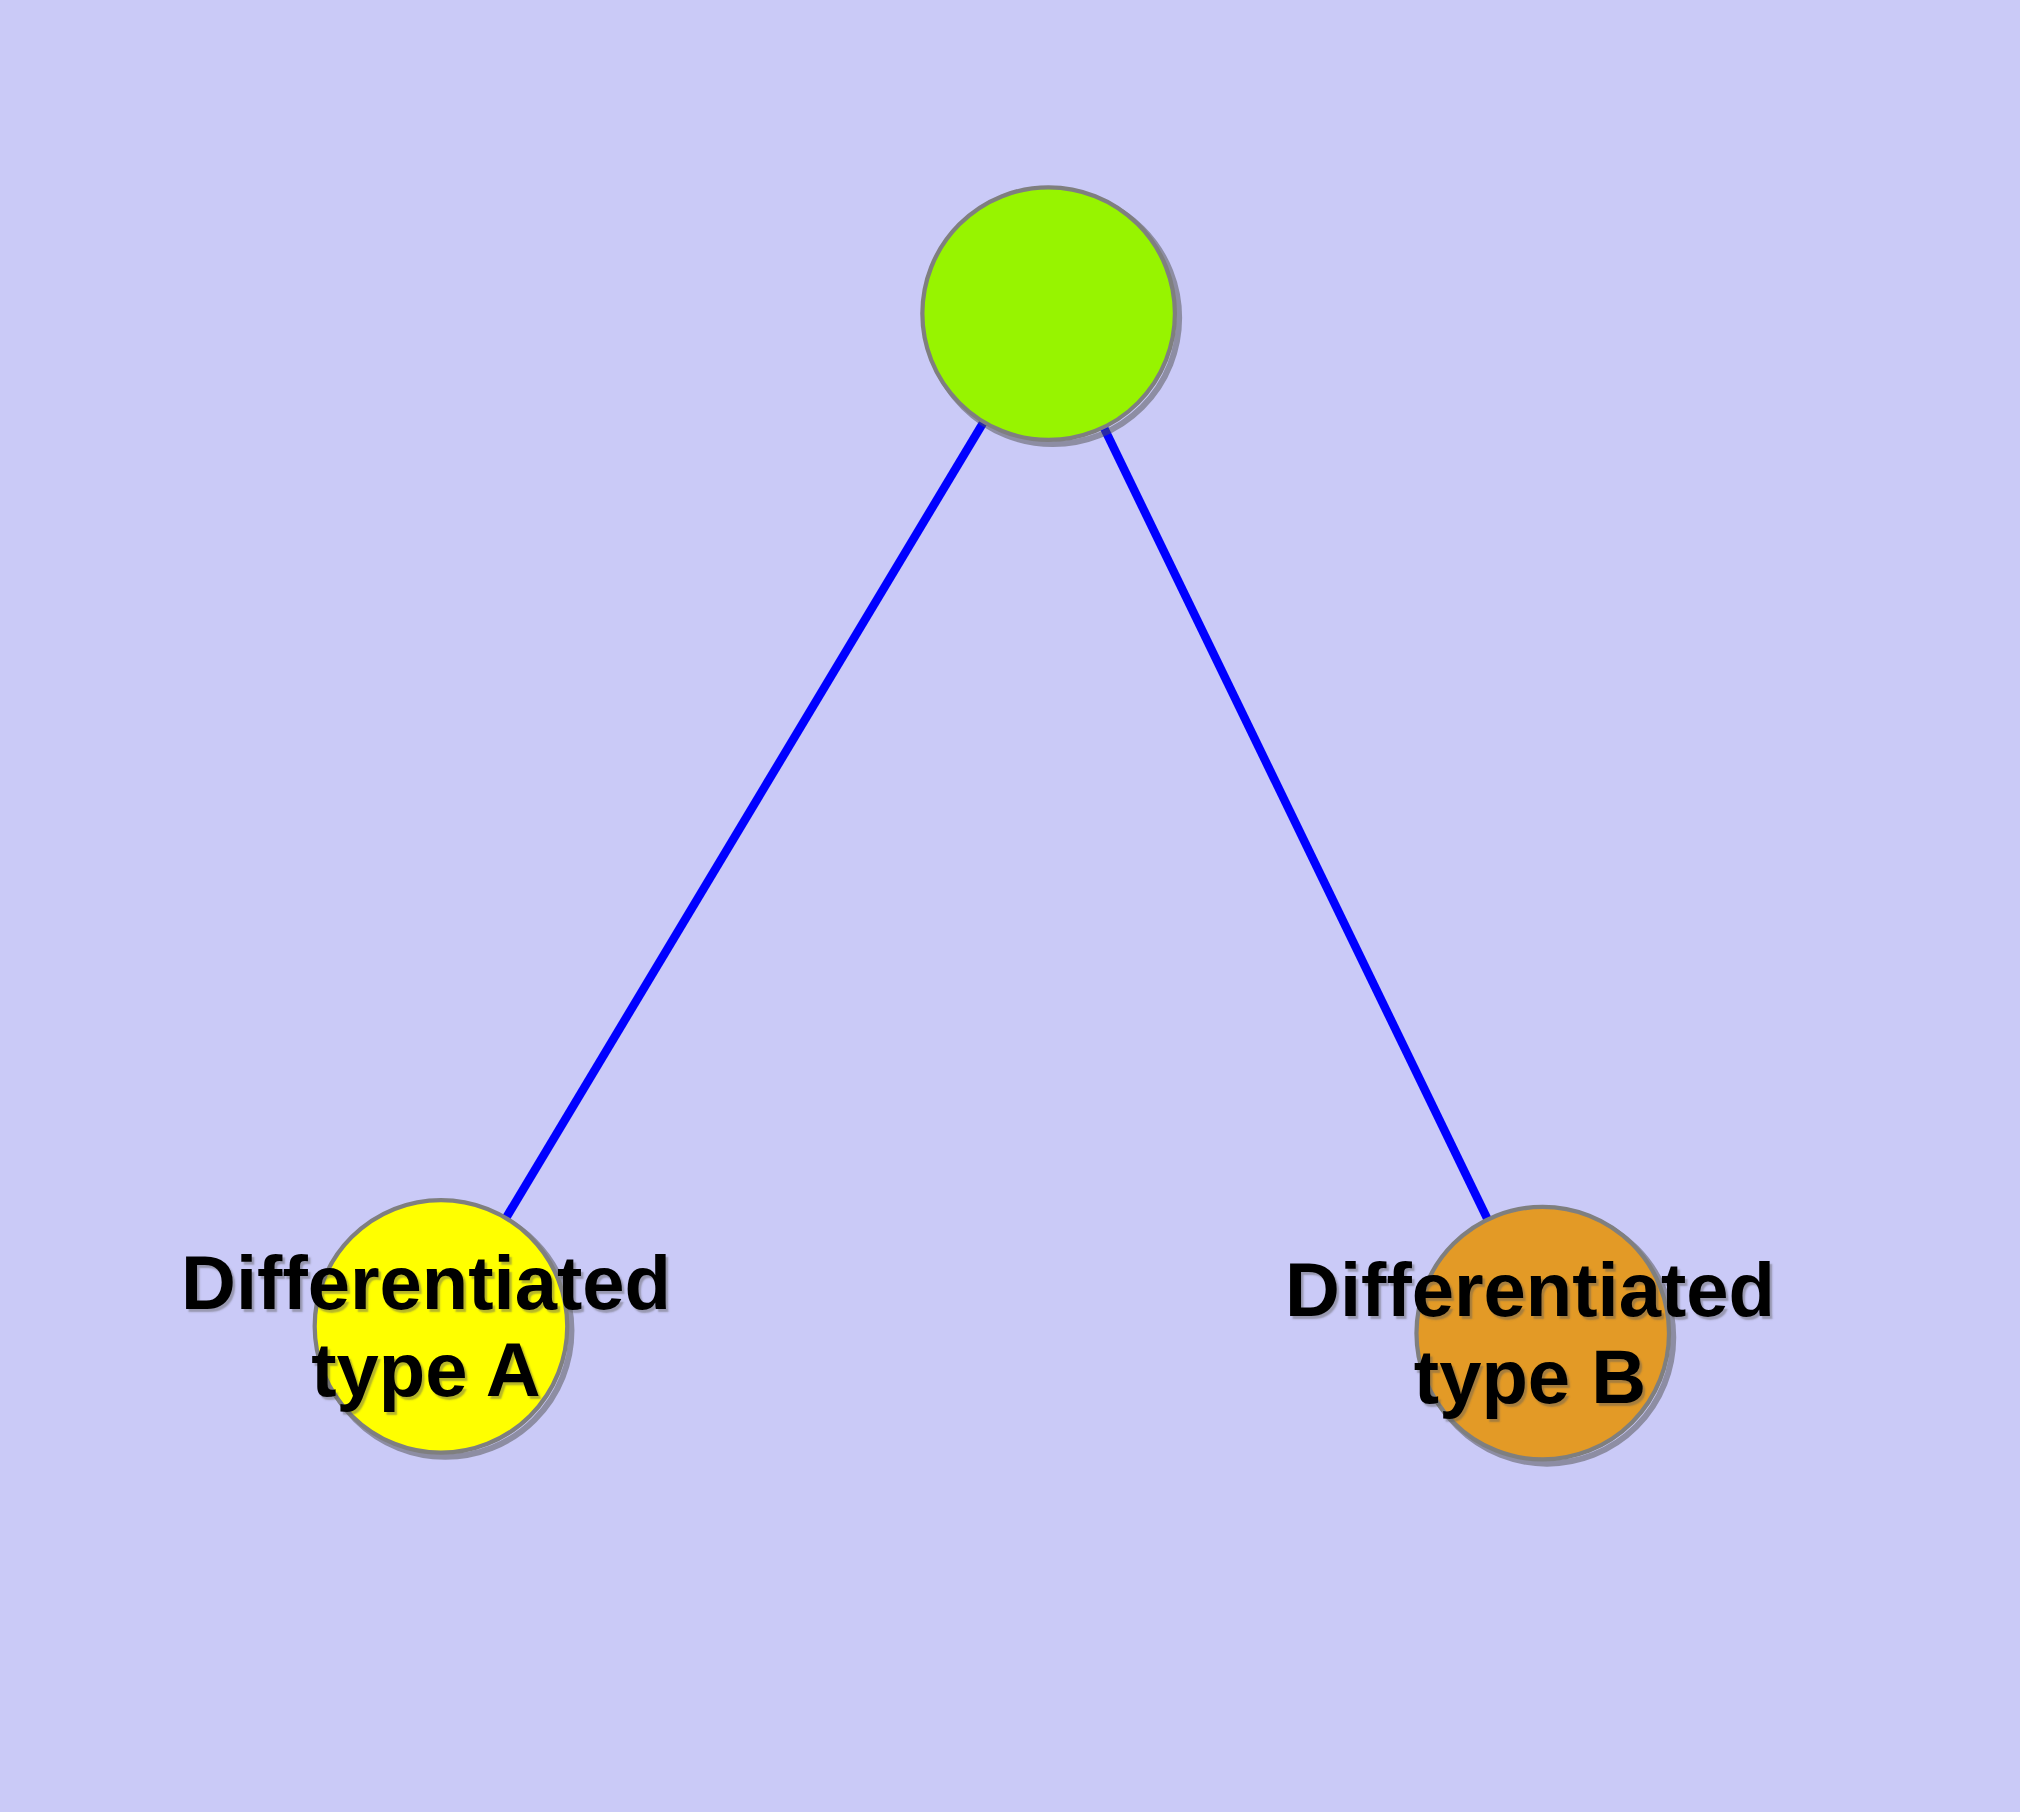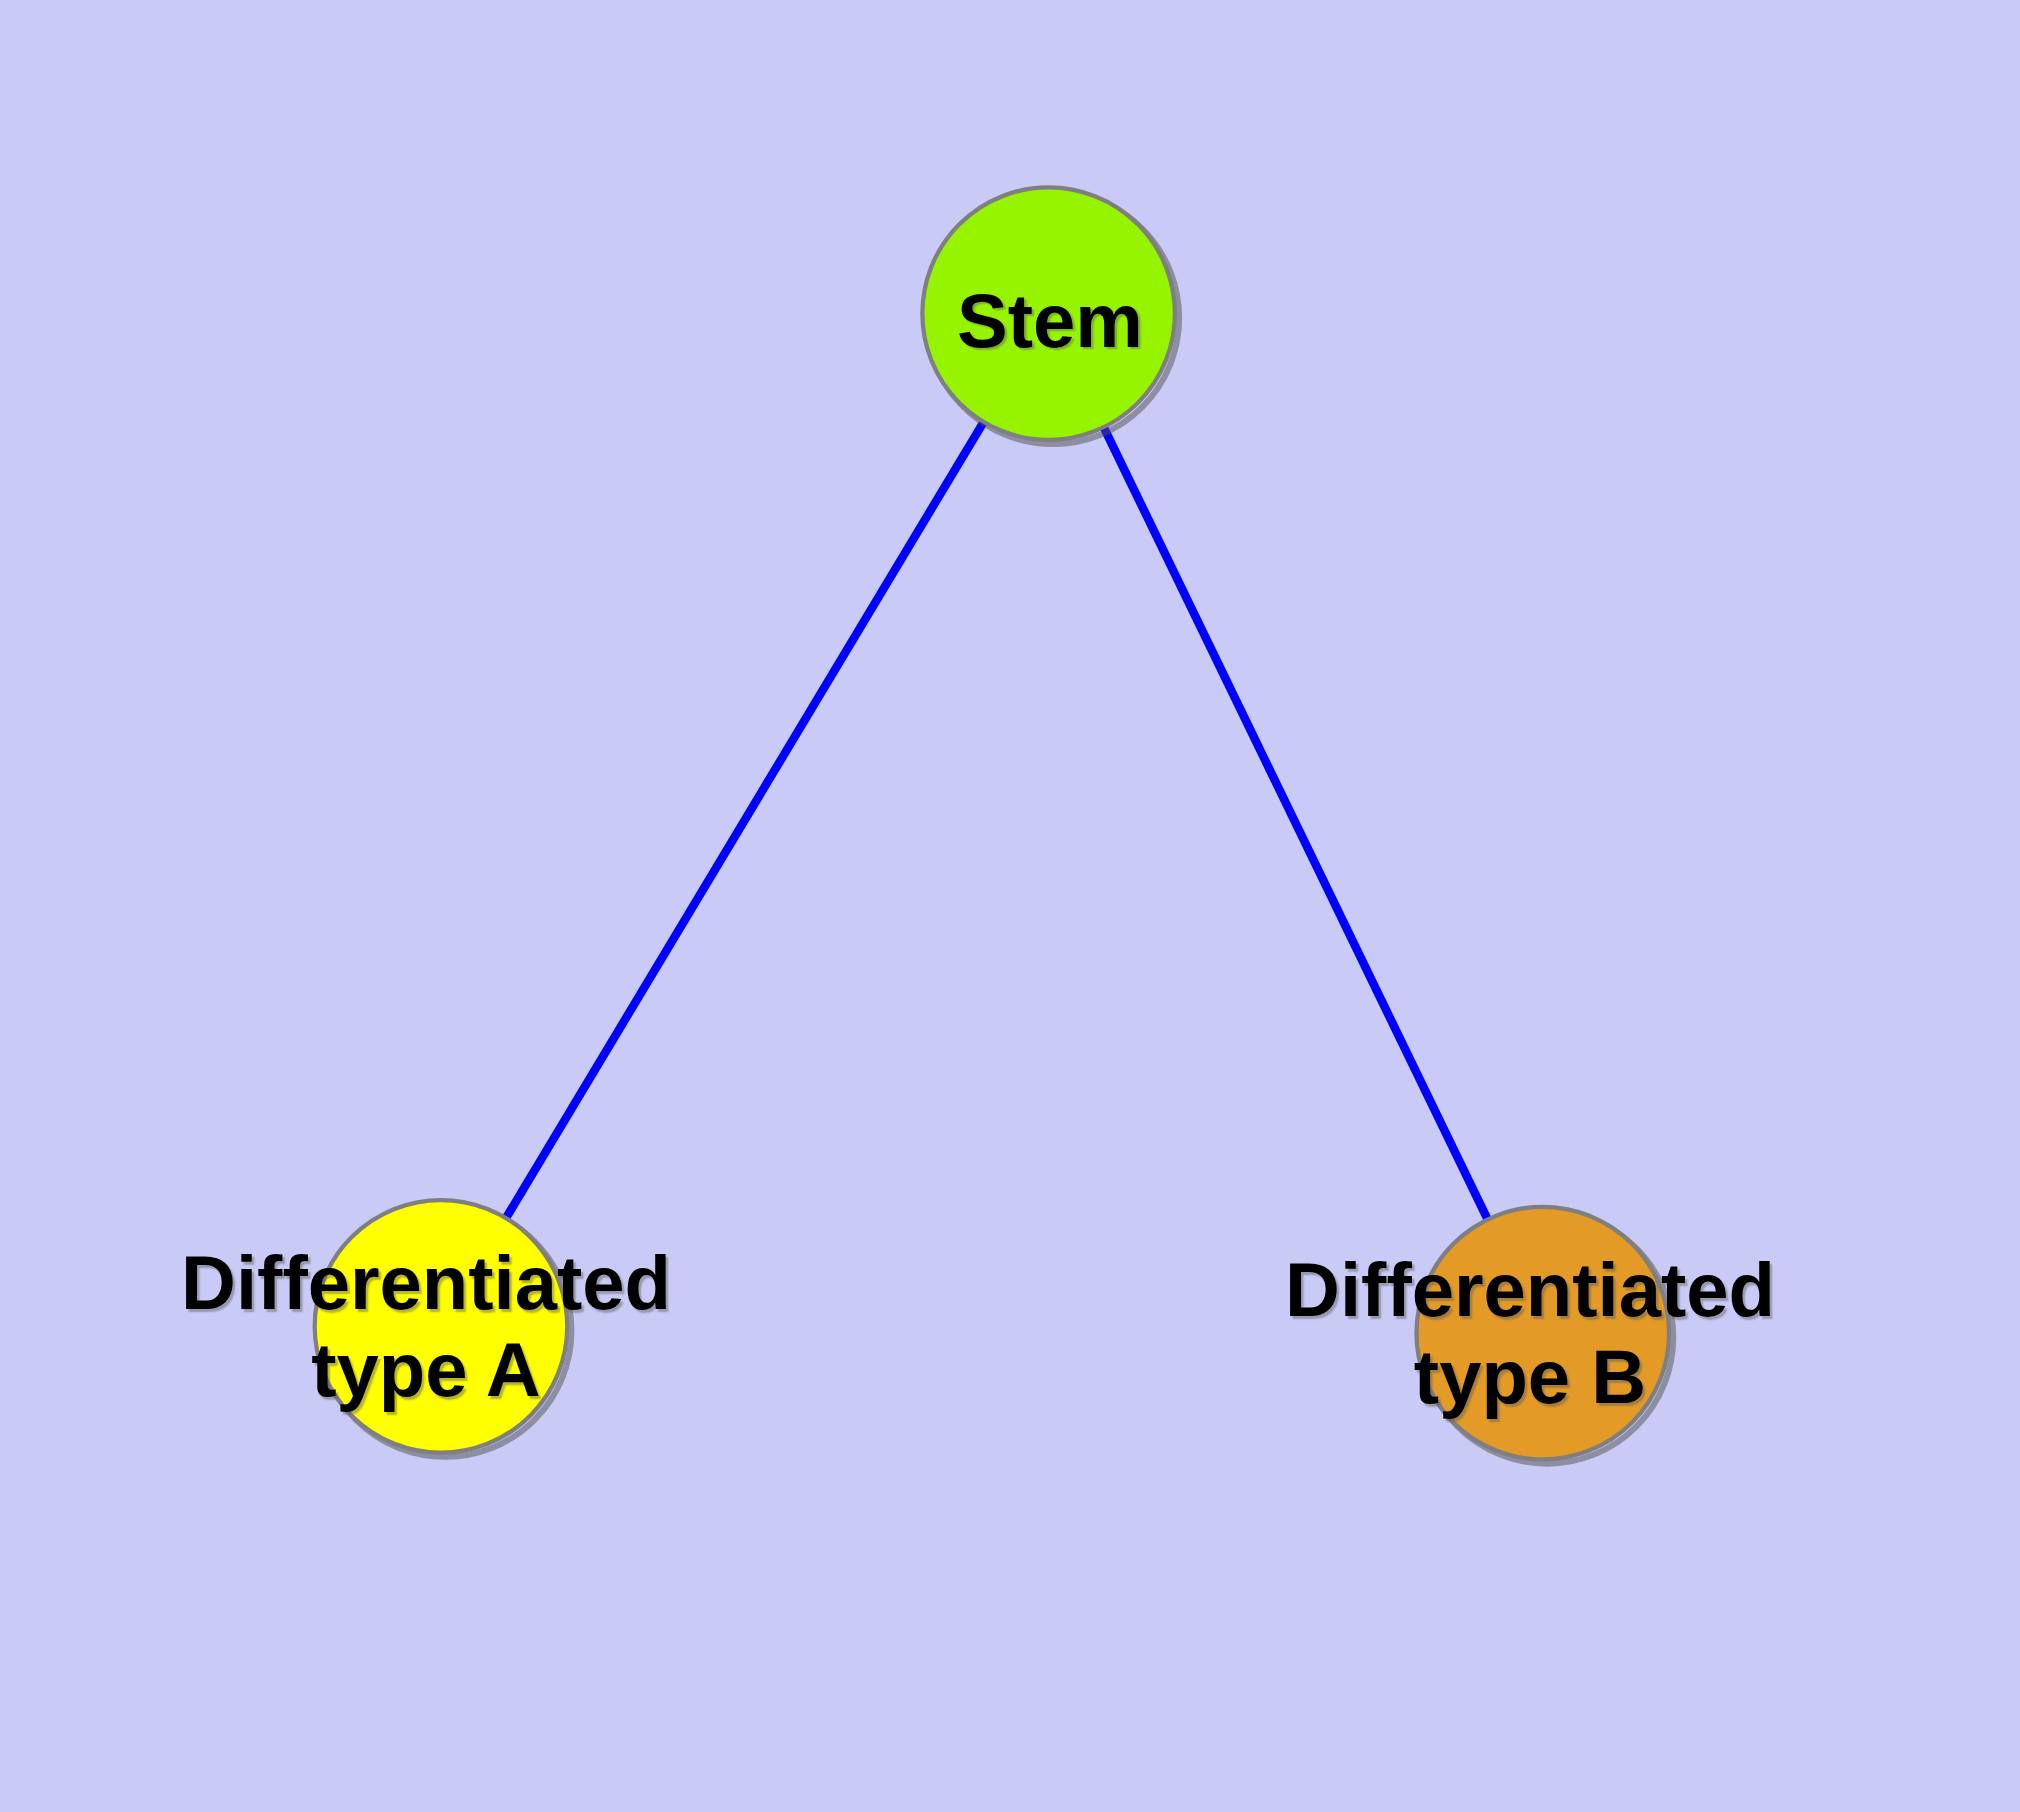--- a/index.html
+++ b/index.html
@@ -40,19 +40,18 @@
       <line x1="1237" y1="370" x2="520" y2="1565" stroke="#0000FF" stroke-width="10"></line>
       <line x1="1237" y1="370" x2="1820" y2="1573" stroke="#0000FF" stroke-width="10"></line>
       <circle cx="1242" cy="375" r="149" fill="none" stroke="rgba(80,80,80,0.5)" stroke-width="7"></circle>
       <circle cx="1237" cy="370" r="149" fill="#97F400" stroke="#7F7F7F" stroke-width="5"></circle>
       <circle cx="525" cy="1570" r="149" fill="none" stroke="rgba(80,80,80,0.5)" stroke-width="7"></circle>
       <circle cx="520" cy="1565" r="149" fill="#FFFF00" stroke="#7F7F7F" stroke-width="5"></circle>
       <circle cx="1825" cy="1578" r="149" fill="none" stroke="rgba(80,80,80,0.5)" stroke-width="7"></circle>
       <circle cx="1820" cy="1573" r="149" fill="#E39A26" stroke="#7F7F7F" stroke-width="5"></circle>
     </svg>
 
-<div class="node-label" style="left: 1050px; top: 320px; color: rgb(0, 0, 0);">Stem</div>
     <div class="node-label" style="left: 426px; top: 1326px; color: rgb(0, 0, 0);">Differentiated
 type A</div>
     <div class="node-label" style="left: 1530px; top: 1333px; color: rgb(0, 0, 0);">Differentiated
 type B</div>
   </div>
 
 
 </body></html>

